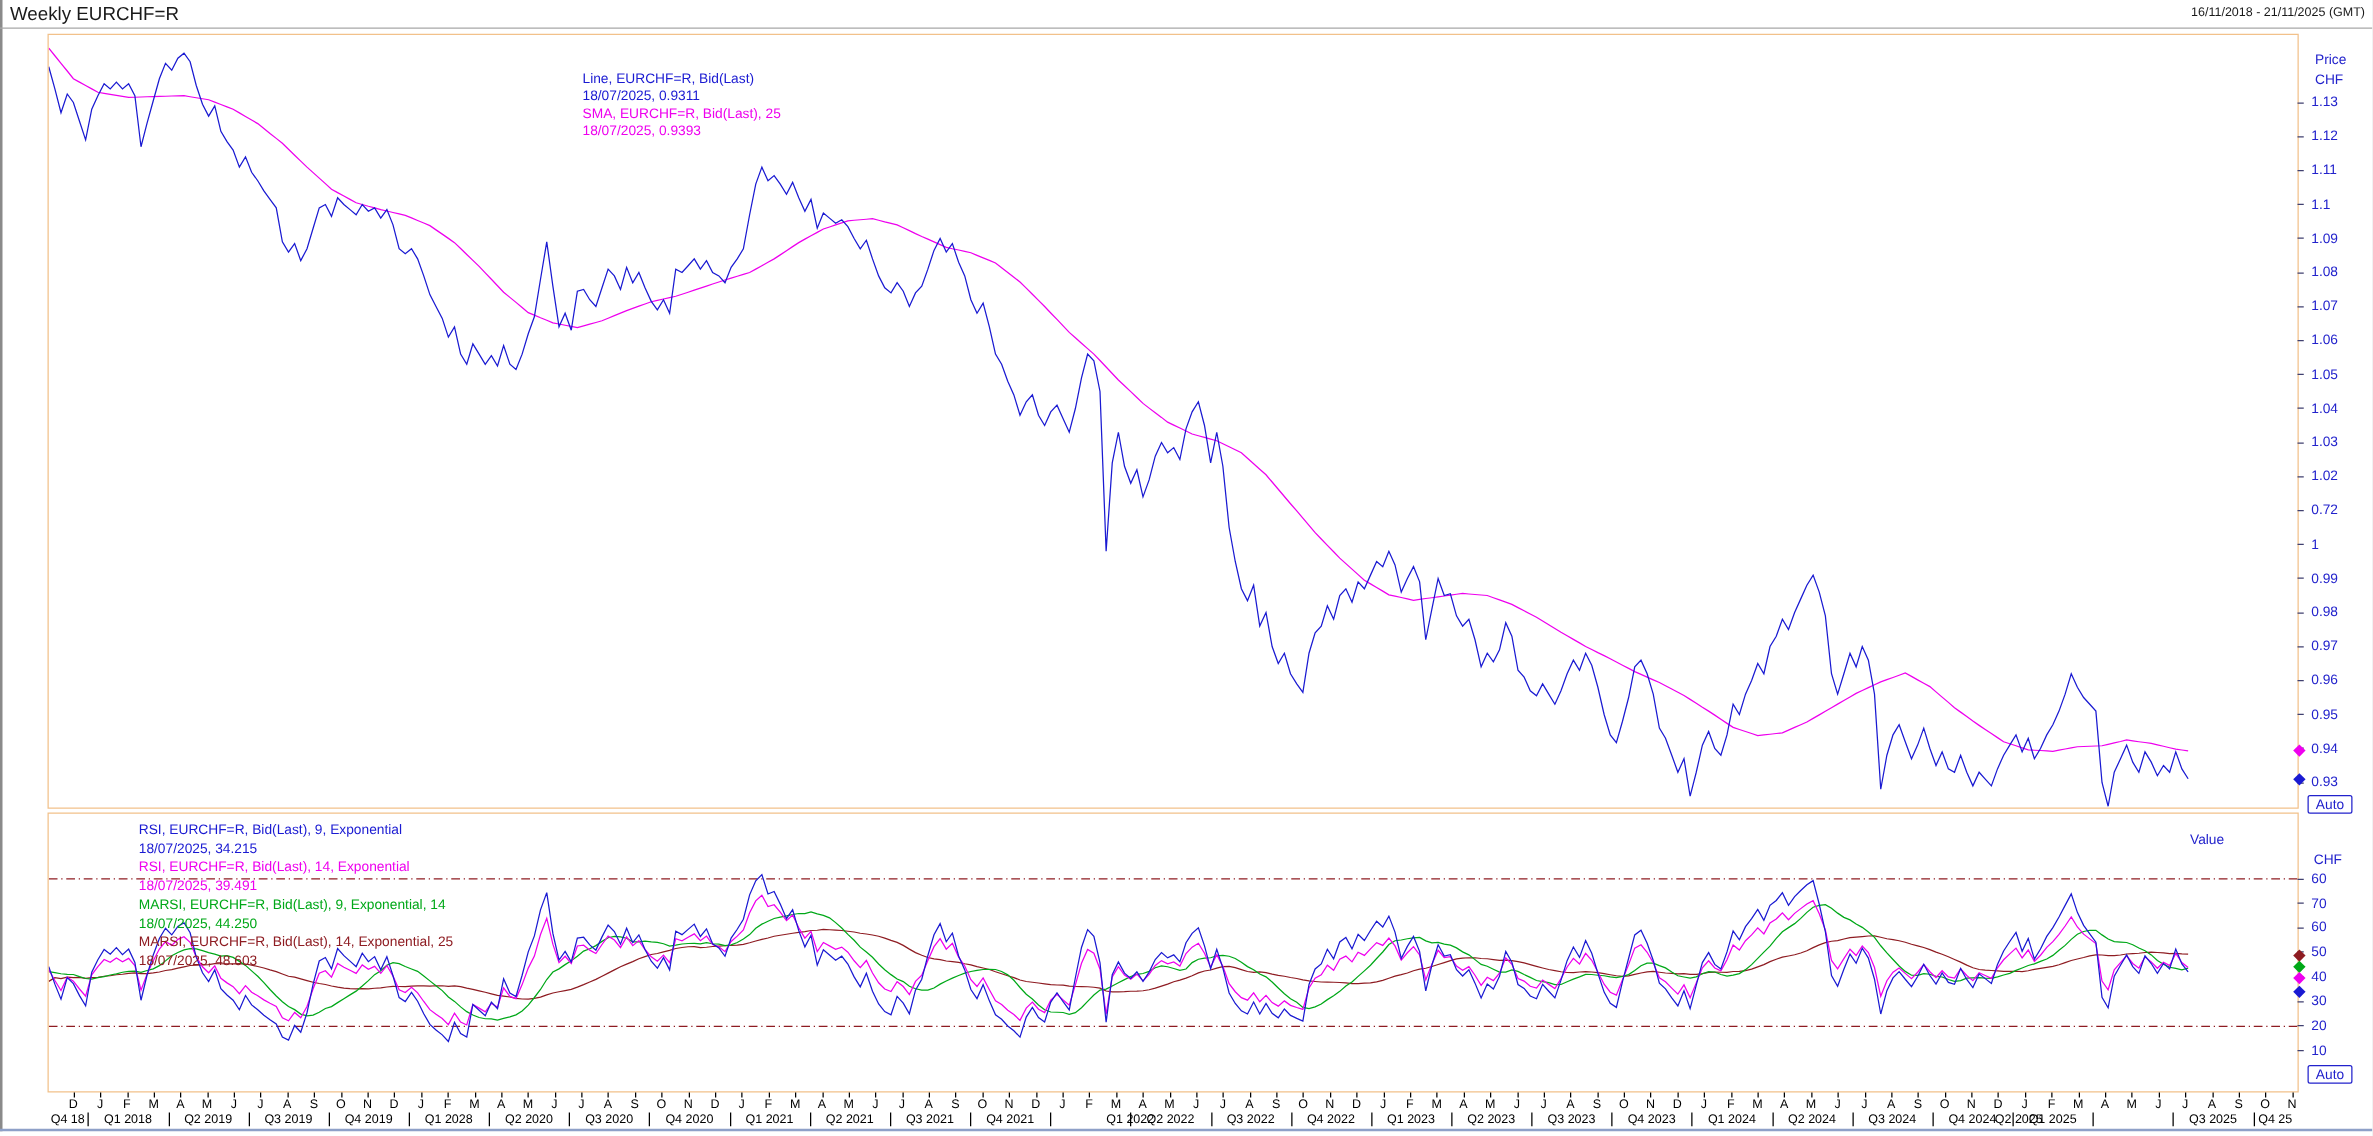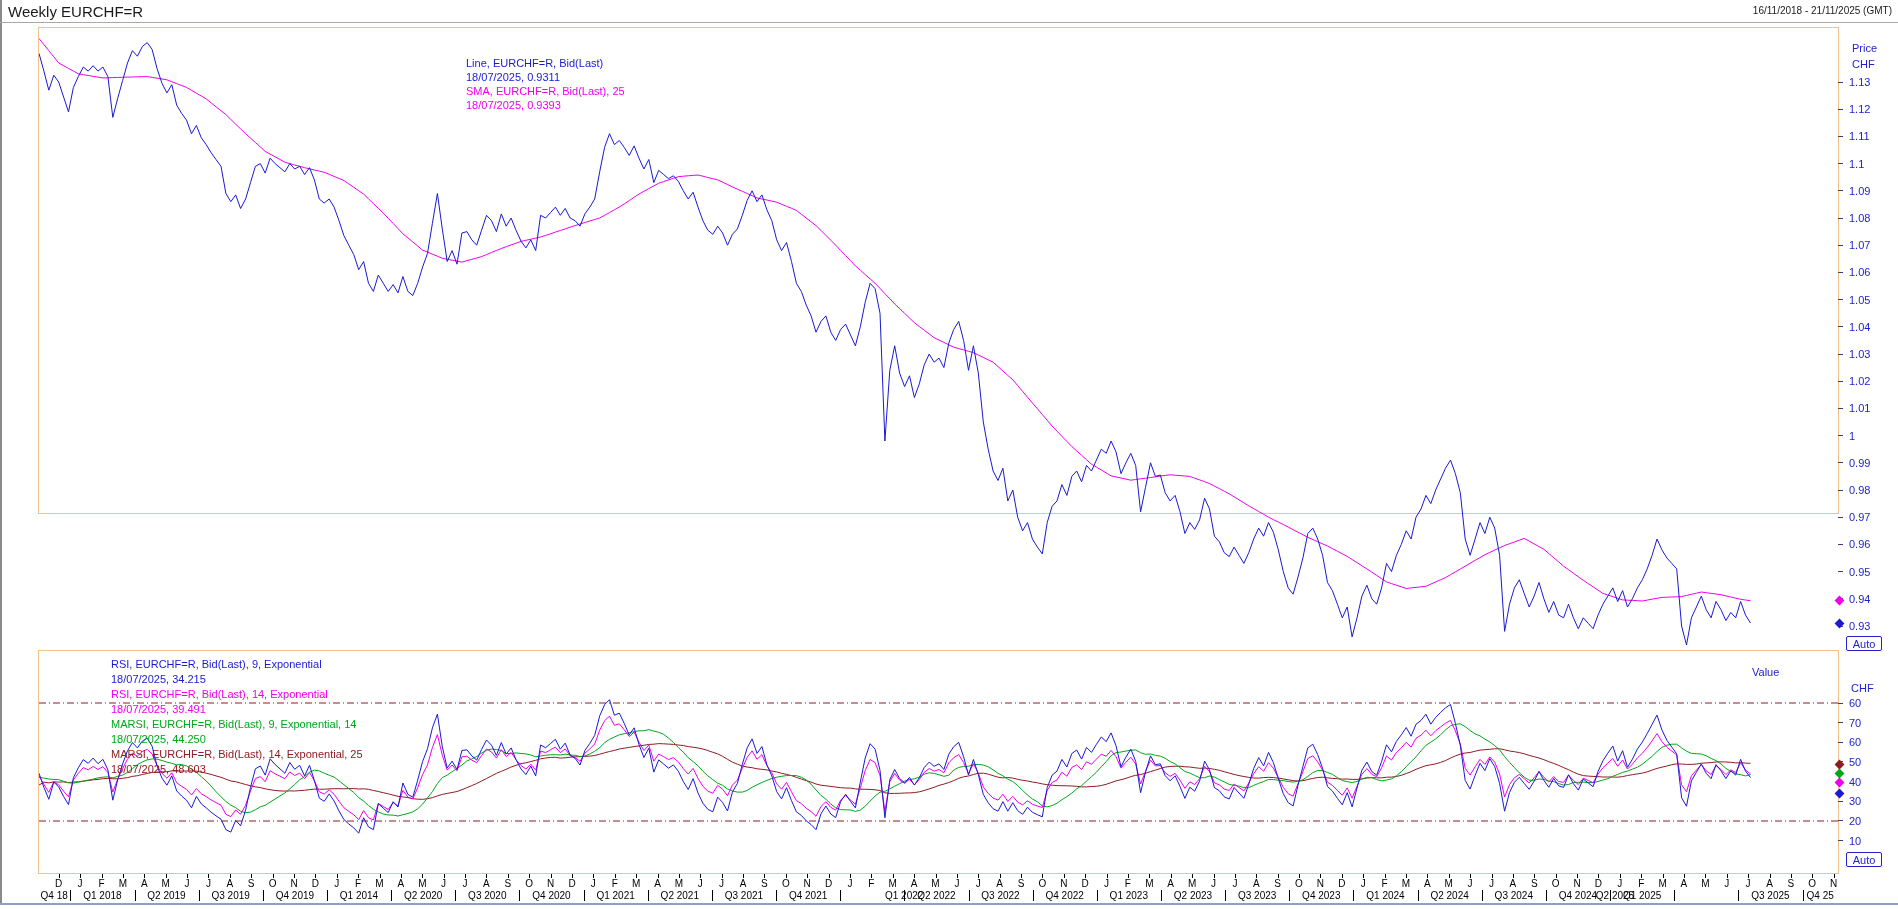--- a/index.html
+++ b/index.html
@@ -27,21 +27,21 @@
 </style>
 </head>
 <body>
 
 <div class="screen">
   <div id="window-left-edge"></div>
   <div class="lbl" id="app-title">Weekly EURCHF=R</div>
   <div class="lbl" id="date-range">16/11/2018 - 21/11/2025 (GMT)</div>
   <div id="header-rule"></div>
 
-  <div class="panel" id="price-panel" style="left:38px;top:27px;width:1801px;height:487px;">
+  <div class="panel" id="price-panel" style="left:38px;top:27px;width:1801px;height:620px;">
     <svg id="price-svg" width="1799" height="622" viewBox="0 0 1799 622">
         <polyline points="0.0,10.5 4.9,16.6 9.8,22.7 14.8,28.8 19.7,35.0 24.6,37.7 29.5,40.4 34.4,43.1 39.3,45.8 44.3,46.7 49.2,47.5 54.1,48.3 59.0,49.1 63.9,49.9 68.9,49.8 73.8,49.6 78.7,49.4 83.6,49.3 88.5,49.1 93.4,49.0 98.4,48.8 103.3,48.7 108.2,48.6 113.1,49.4 118.0,50.2 123.0,51.0 127.9,51.8 132.8,53.7 137.7,55.6 142.6,57.5 147.5,59.4 152.5,62.3 157.4,65.2 162.3,68.0 167.2,70.9 172.1,74.8 177.0,78.8 182.0,82.7 186.9,86.6 191.8,91.4 196.7,96.2 201.6,100.9 206.6,105.7 211.5,110.1 216.4,114.5 221.3,118.9 226.2,123.4 231.1,126.1 236.1,128.8 241.0,131.5 245.9,134.2 250.8,135.6 255.7,137.0 260.7,138.3 265.6,139.7 270.5,140.8 275.4,142.0 280.3,143.1 285.2,144.3 290.2,146.3 295.1,148.4 300.0,150.4 304.9,152.5 309.8,155.9 314.8,159.3 319.7,162.7 324.6,166.1 329.5,170.8 334.4,175.6 339.3,180.3 344.3,185.1 349.2,190.3 354.1,195.4 359.0,200.6 363.9,205.8 368.9,209.9 373.8,213.9 378.7,218.0 383.6,222.1 388.5,224.1 393.4,226.2 398.4,228.2 403.3,230.3 408.2,231.2 413.1,232.2 418.0,233.1 422.9,234.1 427.9,232.7 432.8,231.3 437.7,230.0 442.6,228.6 447.5,226.6 452.5,224.5 457.4,222.5 462.3,220.5 467.2,218.7 472.1,216.9 477.0,215.2 482.0,213.4 486.9,212.3 491.8,211.2 496.7,210.1 501.6,209.0 506.6,207.4 511.5,205.8 516.4,204.1 521.3,202.5 526.2,200.9 531.1,199.2 536.1,197.6 541.0,196.0 545.9,194.5 550.8,193.0 555.7,191.5 560.7,190.0 565.6,187.3 570.5,184.6 575.4,181.8 580.3,179.1 585.2,175.9 590.2,172.6 595.1,169.3 600.0,166.1 604.9,163.3 609.8,160.6 614.8,157.9 619.7,155.2 624.6,153.6 629.5,151.9 634.4,150.3 639.3,148.7 644.3,148.2 649.2,147.8 654.1,147.4 659.0,147.0 663.9,148.2 668.8,149.5 673.8,150.7 678.7,151.9 683.6,154.2 688.5,156.5 693.4,158.9 698.4,161.2 703.3,163.3 708.2,165.5 713.1,167.7 718.0,169.9 722.9,171.0 727.9,172.0 732.8,173.1 737.7,174.2 742.6,176.3 747.5,178.3 752.5,180.3 757.4,182.4 762.3,186.2 767.2,190.0 772.1,193.8 777.0,197.6 782.0,202.5 786.9,207.4 791.8,212.3 796.7,217.2 801.6,222.4 806.6,227.5 811.5,232.7 816.4,237.9 821.3,242.2 826.2,246.6 831.1,250.9 836.1,255.3 841.0,260.4 845.9,265.6 850.8,270.8 855.7,276.0 860.6,280.6 865.6,285.3 870.5,290.0 875.4,294.7 880.3,298.5 885.2,302.2 890.2,305.9 895.1,309.7 900.0,312.1 904.9,314.4 909.8,316.8 914.7,319.2 919.7,320.6 924.6,321.9 929.5,323.3 934.4,324.6 939.3,327.0 944.3,329.4 949.2,331.8 954.1,334.2 959.0,338.6 963.9,343.0 968.8,347.4 973.8,351.8 978.7,357.6 983.6,363.4 988.5,369.2 993.4,375.0 998.4,380.7 1003.3,386.5 1008.2,392.3 1013.1,398.1 1018.0,403.2 1022.9,408.3 1027.9,413.4 1032.8,418.5 1037.7,422.9 1042.6,427.3 1047.5,431.7 1052.5,436.2 1057.4,439.1 1062.3,442.0 1067.2,444.9 1072.1,447.9 1077.0,448.9 1082.0,450.0 1086.9,451.1 1091.8,452.2 1096.7,451.5 1101.6,450.8 1106.5,450.2 1111.5,449.5 1116.4,448.8 1121.3,448.1 1126.2,447.4 1131.1,446.8 1136.1,447.2 1141.0,447.6 1145.9,448.0 1150.8,448.4 1155.7,450.2 1160.6,451.9 1165.6,453.7 1170.5,455.5 1175.4,458.1 1180.3,460.6 1185.2,463.2 1190.2,465.8 1195.1,468.8 1200.0,471.8 1204.9,474.8 1209.8,477.8 1214.7,480.6 1219.7,483.5 1224.6,486.3 1229.5,489.2 1234.4,491.6 1239.3,494.1 1244.3,496.5 1249.2,499.0 1254.1,501.6 1259.0,504.2 1263.9,506.7 1268.8,509.3 1273.8,511.5 1278.7,513.7 1283.6,515.9 1288.5,518.0 1293.4,520.6 1298.4,523.2 1303.3,525.8 1308.2,528.4 1313.1,531.5 1318.0,534.6 1322.9,537.8 1327.9,540.9 1332.8,544.1 1337.7,547.4 1342.6,550.7 1347.5,553.9 1352.5,555.6 1357.4,557.2 1362.3,558.8 1367.2,560.5 1372.1,559.9 1377.0,559.4 1382.0,558.8 1386.9,558.3 1391.8,556.1 1396.7,553.9 1401.6,551.8 1406.5,549.6 1411.5,546.7 1416.4,543.9 1421.3,541.0 1426.2,538.2 1431.1,535.3 1436.1,532.4 1441.0,529.6 1445.9,526.7 1450.8,524.4 1455.7,522.1 1460.6,519.8 1465.6,517.5 1470.5,515.7 1475.4,514.0 1480.3,512.2 1485.2,510.4 1490.2,513.1 1495.1,515.9 1500.0,518.6 1504.9,521.3 1509.8,525.5 1514.7,529.7 1519.7,533.9 1524.6,538.2 1529.5,541.7 1534.4,545.2 1539.3,548.8 1544.3,552.3 1549.2,555.6 1554.1,558.8 1559.0,562.1 1563.9,565.4 1568.8,567.0 1573.8,568.6 1578.7,570.3 1583.6,571.9 1588.5,572.2 1593.4,572.4 1598.4,572.7 1603.3,573.0 1608.2,572.1 1613.1,571.2 1618.0,570.3 1622.9,569.4 1627.9,569.2 1632.8,569.0 1637.7,568.8 1642.6,568.6 1647.5,567.5 1652.4,566.3 1657.4,565.2 1662.3,564.0 1667.2,564.7 1672.1,565.4 1677.0,566.0 1682.0,566.7 1686.9,567.9 1691.8,569.0 1696.7,570.2 1701.6,571.3 1706.5,572.0 1711.5,572.7" fill="none" stroke="#ee00ee" stroke-width="1"></polyline>
         <polyline points="0.0,25.4 4.9,43.1 9.8,62.2 14.8,47.2 19.7,54.0 24.6,69.0 29.5,83.9 34.4,59.4 39.3,48.6 44.3,39.0 49.2,43.1 54.1,37.7 59.0,43.1 63.9,39.0 68.9,48.6 73.8,89.4 78.7,70.3 83.6,52.6 88.5,35.0 93.4,22.7 98.4,28.2 103.3,18.6 108.2,14.6 113.1,21.4 118.0,40.4 123.0,55.4 127.9,64.9 132.8,56.7 137.7,77.1 142.6,85.3 147.5,92.1 152.5,105.7 157.4,97.5 162.3,109.8 167.2,116.6 172.1,124.7 177.0,131.5 182.0,138.3 186.9,165.5 191.8,173.7 196.7,166.9 201.6,180.5 206.6,171.0 211.5,154.6 216.4,138.3 221.3,135.6 226.2,145.1 231.1,130.2 236.1,135.6 241.0,139.7 245.9,143.8 250.8,135.6 255.7,141.0 260.7,138.3 265.6,146.5 270.5,139.7 275.4,151.9 280.3,171.0 285.2,175.0 290.2,171.0 295.1,179.1 300.0,192.7 304.9,207.7 309.8,217.2 314.8,226.7 319.7,241.7 324.6,233.5 329.5,255.3 334.4,263.4 339.3,247.1 344.3,255.3 349.2,263.4 354.1,256.6 359.0,264.8 363.9,248.5 368.9,263.4 373.8,267.5 378.7,255.3 383.6,239.0 388.5,225.4 393.4,195.4 398.4,165.5 403.3,200.9 408.2,233.5 413.1,222.6 418.0,236.2 422.9,205.0 427.9,203.6 432.8,211.8 437.7,217.2 442.6,202.2 447.5,187.3 452.5,192.7 457.4,203.6 462.3,185.9 467.2,198.2 472.1,190.0 477.0,202.2 482.0,213.1 486.9,219.9 491.8,211.8 496.7,222.6 501.6,187.3 506.6,190.0 511.5,184.6 516.4,179.1 521.3,187.3 526.2,180.5 531.1,190.0 536.1,192.7 541.0,198.2 545.9,185.9 550.8,179.1 555.7,171.0 560.7,143.8 565.6,119.3 570.5,105.7 575.4,116.6 580.3,112.5 585.2,119.3 590.2,127.4 595.1,117.9 600.0,130.2 604.9,141.0 609.8,131.5 614.8,154.6 619.7,142.4 624.6,146.5 629.5,150.6 634.4,147.8 639.3,153.3 644.3,162.8 649.2,171.0 654.1,164.2 659.0,179.1 663.9,192.7 668.8,202.2 673.8,206.3 678.7,198.2 683.6,205.0 688.5,217.2 693.4,206.3 698.4,200.9 703.3,187.3 708.2,172.3 713.1,162.8 718.0,173.7 722.9,166.9 727.9,181.8 732.8,192.7 737.7,211.8 742.6,222.6 747.5,214.5 752.5,233.5 757.4,255.3 762.3,263.4 767.2,277.0 772.1,287.9 777.0,304.2 782.0,293.4 786.9,287.9 791.8,304.2 796.7,312.4 801.6,301.5 806.6,296.1 811.5,307.0 816.4,317.8 821.3,298.8 826.2,274.3 831.1,255.3 836.1,260.7 841.0,285.2 845.9,413.0 850.8,342.3 855.7,317.8 860.6,345.0 865.6,358.6 870.5,347.8 875.4,369.5 880.3,355.9 885.2,336.9 890.2,326.0 895.1,334.2 900.0,330.1 904.9,339.6 909.8,315.1 914.7,301.5 919.7,293.4 924.6,312.4 929.5,342.3 934.4,317.8 939.3,345.0 944.3,394.0 949.2,421.2 954.1,443.0 959.0,452.5 963.9,440.2 968.8,472.9 973.8,462.0 978.7,489.2 983.6,502.8 988.5,494.6 993.4,511.0 998.4,519.1 1003.3,525.9 1008.2,494.6 1013.1,478.3 1018.0,472.9 1022.9,456.6 1027.9,467.4 1032.8,448.4 1037.7,443.0 1042.6,453.8 1047.5,437.5 1052.5,443.0 1057.4,432.1 1062.3,421.2 1067.2,425.3 1072.1,413.0 1077.0,423.9 1082.0,445.7 1086.9,434.8 1091.8,425.3 1096.7,437.5 1101.6,483.8 1106.5,459.3 1111.5,434.8 1116.4,448.4 1121.3,447.0 1126.2,464.7 1131.1,472.9 1136.1,467.4 1141.0,483.8 1145.9,505.5 1150.8,494.6 1155.7,501.4 1160.6,491.9 1165.6,470.2 1170.5,481.0 1175.4,508.2 1180.3,513.7 1185.2,524.6 1190.2,528.6 1195.1,519.1 1200.0,527.3 1204.9,535.4 1209.8,524.6 1214.7,511.0 1219.7,500.1 1224.6,508.2 1229.5,494.6 1234.4,504.2 1239.3,521.8 1244.3,543.6 1249.2,559.9 1254.1,566.2 1259.0,549.0 1263.9,530.0 1268.8,505.5 1273.8,500.1 1278.7,511.0 1283.6,527.3 1288.5,554.5 1293.4,562.6 1298.4,576.2 1303.3,589.8 1308.2,579.0 1313.1,608.9 1318.0,589.8 1322.9,568.1 1327.9,557.2 1332.8,570.8 1337.7,576.2 1342.6,559.9 1347.5,535.4 1352.5,543.6 1357.4,527.3 1362.3,516.4 1367.2,502.8 1372.1,511.0 1377.0,489.2 1382.0,481.0 1386.9,467.4 1391.8,475.6 1396.7,462.0 1401.6,451.1 1406.5,440.2 1411.5,432.1 1416.4,445.7 1421.3,464.7 1426.2,511.0 1431.1,527.3 1436.1,511.0 1441.0,494.6 1445.9,505.5 1450.8,489.2 1455.7,500.1 1460.6,527.3 1465.6,603.4 1470.5,576.2 1475.4,559.9 1480.3,551.8 1485.2,565.4 1490.2,579.0 1495.1,568.1 1500.0,554.5 1504.9,570.8 1509.8,584.4 1514.7,573.5 1519.7,587.1 1524.6,589.8 1529.5,576.2 1534.4,589.8 1539.3,600.7 1544.3,589.8 1549.2,595.3 1554.1,600.7 1559.0,587.1 1563.9,576.2 1568.8,568.1 1573.8,559.9 1578.7,573.5 1583.6,562.6 1588.5,579.0 1593.4,570.8 1598.4,559.9 1603.3,551.8 1608.2,540.9 1613.1,527.3 1618.0,511.0 1622.9,521.8 1627.9,530.0 1632.8,535.4 1637.7,540.9 1642.6,598.0 1647.5,617.0 1652.4,589.8 1657.4,579.0 1662.3,568.1 1667.2,581.7 1672.1,589.8 1677.0,573.5 1682.0,581.7 1686.9,592.6 1691.8,584.4 1696.7,589.8 1701.6,573.5 1706.5,587.1 1711.5,595.0" fill="none" stroke="#1a1ad2" stroke-width="1"></polyline>
       </svg>
     <div id="price-legend">
         <div class="legend-line" style="left: 427px; top: 29px; color: rgb(26, 26, 210);">Line, EURCHF=R, Bid(Last)</div>
         <div class="legend-line" style="left: 427px; top: 43px; color: rgb(26, 26, 210);">18/07/2025, 0.9311</div>
         <div class="legend-line" style="left: 427px; top: 57px; color: rgb(238, 0, 238);">SMA, EURCHF=R, Bid(Last),  25</div>
         <div class="legend-line" style="left: 427px; top: 71px; color: rgb(238, 0, 238);">18/07/2025, 0.9393</div>
       </div>
@@ -89,21 +89,21 @@
       <div class="tick-label" style="left: 1849px; top: 266.4px; color: rgb(34, 34, 204);">1.06</div>
       <div class="tick-dash" style="left: 1838px; top: 299.1px; background: rgb(64, 64, 112);"></div>
       <div class="tick-label" style="left: 1849px; top: 293.6px; color: rgb(34, 34, 204);">1.05</div>
       <div class="tick-dash" style="left: 1838px; top: 326.3px; background: rgb(64, 64, 112);"></div>
       <div class="tick-label" style="left: 1849px; top: 320.8px; color: rgb(34, 34, 204);">1.04</div>
       <div class="tick-dash" style="left: 1838px; top: 353.5px; background: rgb(64, 64, 112);"></div>
       <div class="tick-label" style="left: 1849px; top: 348px; color: rgb(34, 34, 204);">1.03</div>
       <div class="tick-dash" style="left: 1838px; top: 380.7px; background: rgb(64, 64, 112);"></div>
       <div class="tick-label" style="left: 1849px; top: 375.2px; color: rgb(34, 34, 204);">1.02</div>
       <div class="tick-dash" style="left: 1838px; top: 407.9px; background: rgb(64, 64, 112);"></div>
-      <div class="tick-label" style="left: 1849px; top: 402.4px; color: rgb(34, 34, 204);">1.01</div>
+      <div class="tick-label" style="left: 1849px; top: 402.4px; color: rgb(34, 34, 204);">0.72</div>
       <div class="tick-dash" style="left: 1838px; top: 435.1px; background: rgb(64, 64, 112);"></div>
       <div class="tick-label" style="left: 1849px; top: 429.6px; color: rgb(34, 34, 204);">1</div>
       <div class="tick-dash" style="left: 1838px; top: 462.3px; background: rgb(64, 64, 112);"></div>
       <div class="tick-label" style="left: 1849px; top: 456.8px; color: rgb(34, 34, 204);">0.99</div>
       <div class="tick-dash" style="left: 1838px; top: 489.5px; background: rgb(64, 64, 112);"></div>
       <div class="tick-label" style="left: 1849px; top: 484px; color: rgb(34, 34, 204);">0.98</div>
       <div class="tick-dash" style="left: 1838px; top: 516.7px; background: rgb(64, 64, 112);"></div>
       <div class="tick-label" style="left: 1849px; top: 511.2px; color: rgb(34, 34, 204);">0.97</div>
       <div class="tick-dash" style="left: 1838px; top: 543.9px; background: rgb(64, 64, 112);"></div>
       <div class="tick-label" style="left: 1849px; top: 538.4px; color: rgb(34, 34, 204);">0.96</div>
@@ -339,21 +339,21 @@
       <div class="quarter-sep" style="left: 1545.8px; top: 890px;"></div>
       <div class="quarter-sep" style="left: 1610px; top: 890px;"></div>
       <div class="quarter-sep" style="left: 1674.1px; top: 890px;"></div>
       <div class="quarter-sep" style="left: 1738.3px; top: 890px;"></div>
       <div class="quarter-sep" style="left: 1802.5px; top: 890px;"></div>
       <div class="quarter-label" style="left: 54.2px; top: 890px;">Q4 18</div>
       <div class="quarter-label" style="left: 102.4px; top: 890px;">Q1 2018</div>
       <div class="quarter-label" style="left: 166.5px; top: 890px;">Q2 2019</div>
       <div class="quarter-label" style="left: 230.7px; top: 890px;">Q3 2019</div>
       <div class="quarter-label" style="left: 294.9px; top: 890px;">Q4 2019</div>
-      <div class="quarter-label" style="left: 359px; top: 890px;">Q1 2014</div>
+      <div class="quarter-label" style="left: 359px; top: 890px;">Q1 2028</div>
       <div class="quarter-label" style="left: 423.2px; top: 890px;">Q2 2020</div>
       <div class="quarter-label" style="left: 487.3px; top: 890px;">Q3 2020</div>
       <div class="quarter-label" style="left: 551.5px; top: 890px;">Q4 2020</div>
       <div class="quarter-label" style="left: 615.6px; top: 890px;">Q1 2021</div>
       <div class="quarter-label" style="left: 679.8px; top: 890px;">Q2 2021</div>
       <div class="quarter-label" style="left: 743.9px; top: 890px;">Q3 2021</div>
       <div class="quarter-label" style="left: 808.1px; top: 890px;">Q4 2021</div>
       <div class="quarter-label" style="left: 872.2px; top: 890px; margin-left: 32px;">Q1 2022</div>
       <div class="quarter-label" style="left: 936.4px; top: 890px;">Q2 2022</div>
       <div class="quarter-label" style="left: 1000.5px; top: 890px;">Q3 2022</div>

